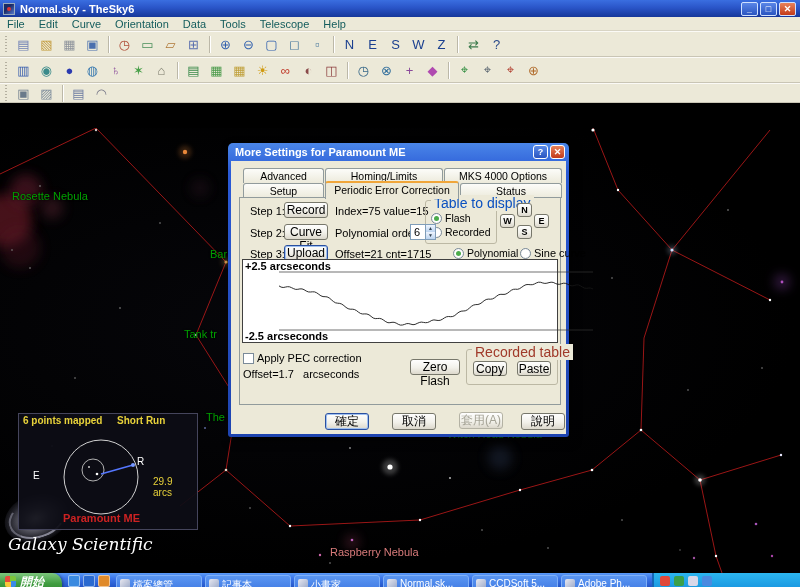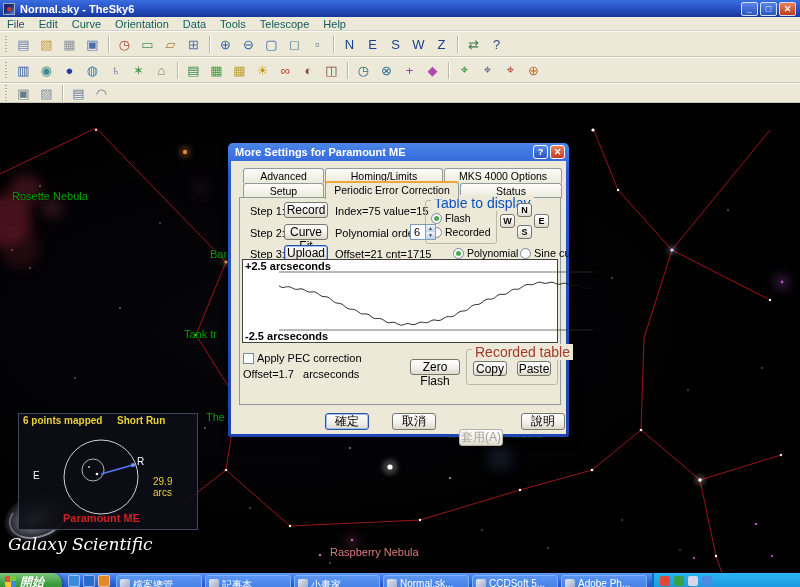--- a/index.html
+++ b/index.html
@@ -410,21 +410,21 @@
         <div class="grp grp-red" style="left:226px;top:151px;width:92px;height:36px">
           <span class="grp-cap">Recorded table</span>
           <span class="btn" style="left:6px;top:11px;width:34px;height:15px">Copy</span>
           <span class="btn" style="left:50px;top:11px;width:34px;height:15px">Paste</span>
         </div>
 
       </div>
 
       <span class="btn focus" style="left:94px;top:252px;width:44px;height:17px">確定</span>
       <span class="btn" style="left:161px;top:252px;width:44px;height:17px">取消</span>
-      <span class="btn disabled" style="left:228px;top:268px;width:44px;height:17px">套用(A)</span>
+      <span class="btn disabled" style="left:228px;top:251px;width:44px;height:17px">套用(A)</span>
       <span class="btn" style="left:290px;top:252px;width:44px;height:17px">說明</span>
     </div>
   </div>
 
   <div id="taskbar">
     <div class="start">
       <span class="flag"></span>
       <span>開始</span>
     </div>
     <div id="quick">

